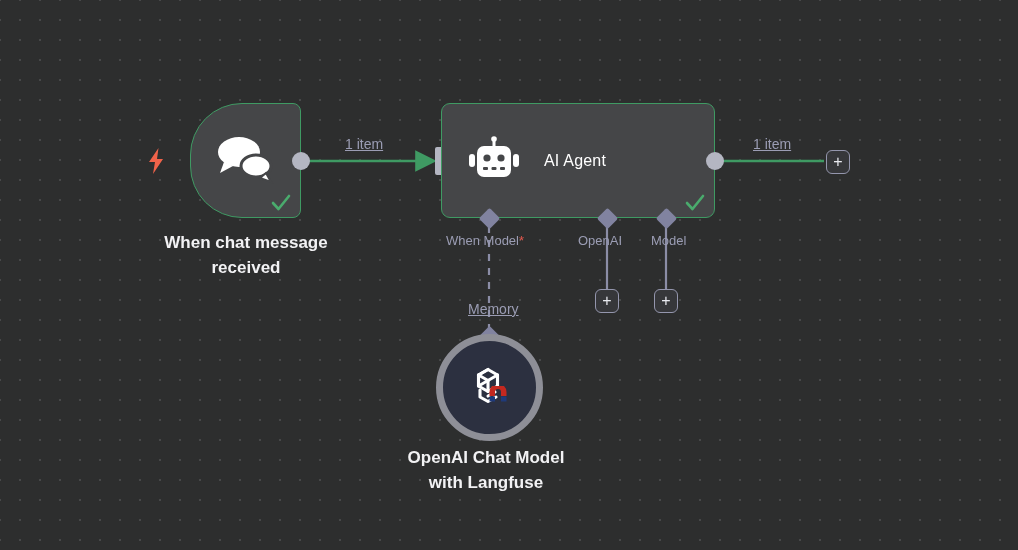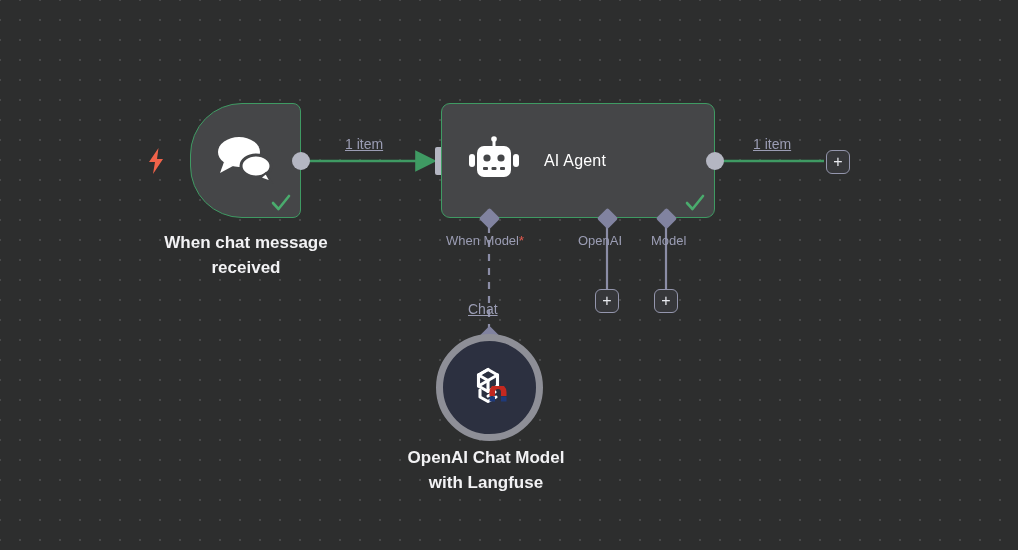--- a/index.html
+++ b/index.html
@@ -264,21 +264,21 @@
 
   <div class="port-label" id="label-chatmodel">
     <span>When Model</span><span class="req-star">*</span>
   </div>
   <div class="port-label" id="label-memory">OpenAI</div>
   <div class="port-label" id="label-tool">Model</div>
 
   <div class="plus-btn" id="plus-memory">+</div>
   <div class="plus-btn" id="plus-tool">+</div>
 
-  <div class="edge-label" id="label-model">Chat</div>
+  <div class="edge-label" id="label-model">Memory</div>
 
   <div class="diamond" id="dia-openai"></div>
 
   <div id="node-openai">
     <div id="openai-logo-wrap">
       <span>
         <svg viewBox="0 0 48 48" width="48" height="48" aria-hidden="true">
           <g fill="none" stroke="#ffffff" stroke-width="3.1" stroke-linejoin="round" stroke-linecap="round">
             <path d="M24 7.5 L33.5 13 L33.5 24 L24 29.5 L14.5 24 L14.5 13 Z"></path>
             <path d="M24 18.5 L14.5 13"></path>

